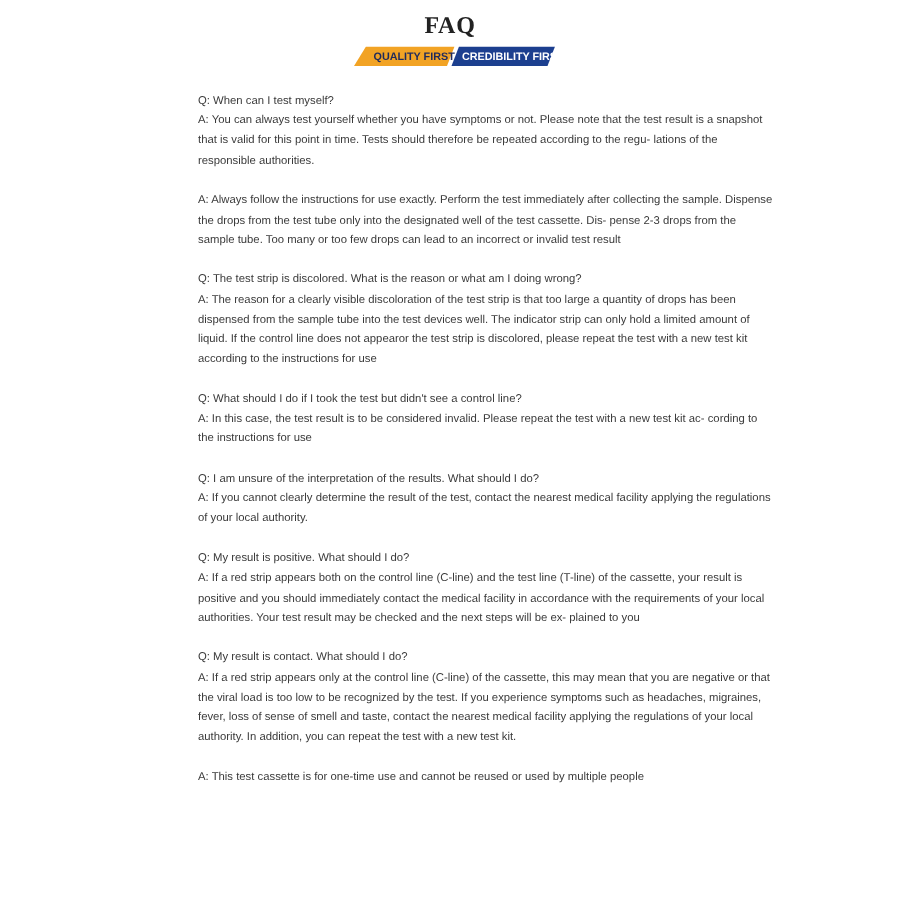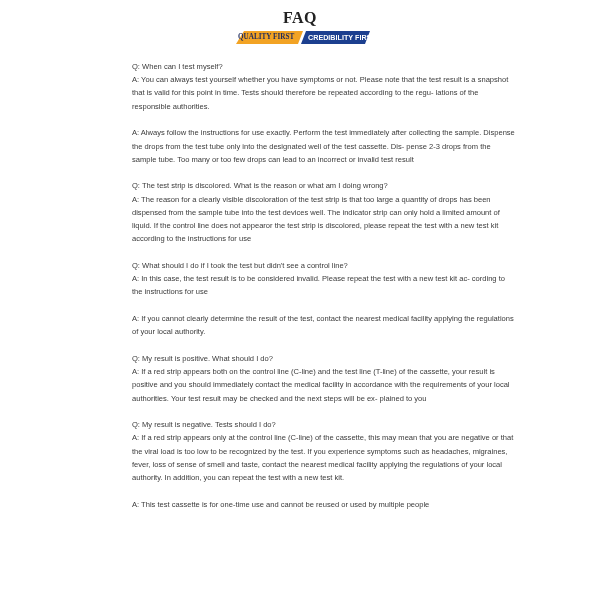--- a/index.html
+++ b/index.html
@@ -49,23 +49,22 @@
     .banner-label {
       position: absolute;
       top: 0;
       height: 13px;
       line-height: 13px;
       font-size: 7.2px;
       font-weight: bold;
       white-space: nowrap;
     }
     .banner-left {
-      left: 2px;
+      left: 13px;
       color: #1f2a5c;
-      font-family: Liberation Serif, serif;
     }
     .banner-right {
       left: 72px;
       color: #ffffff;
     }
     .faq {
       position: absolute;
       top: 60px;
       left: 120px;
       width: 385px;
@@ -106,26 +105,27 @@
   </div>
   <div class="faq-item">
     <span class="faq-q">Q: The test strip is discolored. What is the reason or what am I doing wrong?</span>
     <span class="faq-a">A: The reason for a clearly visible discoloration of the test strip is that too large a quantity of drops has been dispensed from the sample tube into the test devices well. The indicator strip can only hold a limited amount of liquid. If the control line does not appearor the test strip is discolored, please repeat the test with a new test kit according to the instructions for use</span>
   </div>
   <div class="faq-item">
     <span class="faq-q">Q: What should I do if I took the test but didn't see a control line?</span>
     <span class="faq-a">A: In this case, the test result is to be considered invalid. Please repeat the test with a new test kit ac- cording to the instructions for use</span>
   </div>
   <div class="faq-item">
+    <span class="faq-q">Q: I am unsure of the interpretation of the results. What should I do?</span>
     <span class="faq-a">A: If you cannot clearly determine the result of the test, contact the nearest medical facility applying the regulations of your local authority.</span>
   </div>
   <div class="faq-item">
     <span class="faq-q">Q: My result is positive. What should I do?</span>
     <span class="faq-a">A: If a red strip appears both on the control line (C-line) and the test line (T-line) of the cassette, your result is positive and you should immediately contact the medical facility in accordance with the requirements of your local authorities. Your test result may be checked and the next steps will be ex- plained to you</span>
   </div>
   <div class="faq-item">
-    <span class="faq-q">Q: My result is negative. Tests should I do?</span>
+    <span class="faq-q">Q: My result is contact. What should I do?</span>
     <span class="faq-a">A: If a red strip appears only at the control line (C-line) of the cassette, this may mean that you are negative or that the viral load is too low to be recognized by the test. If you experience symptoms such as headaches, migraines, fever, loss of sense of smell and taste, contact the nearest medical facility applying the regulations of your local authority. In addition, you can repeat the test with a new test kit.</span>
   </div>
   <div class="faq-item">
     <span class="faq-a">A: This test cassette is for one-time use and cannot be reused or used by multiple people</span>
   </div>
 </div>
 
 </body></html>

